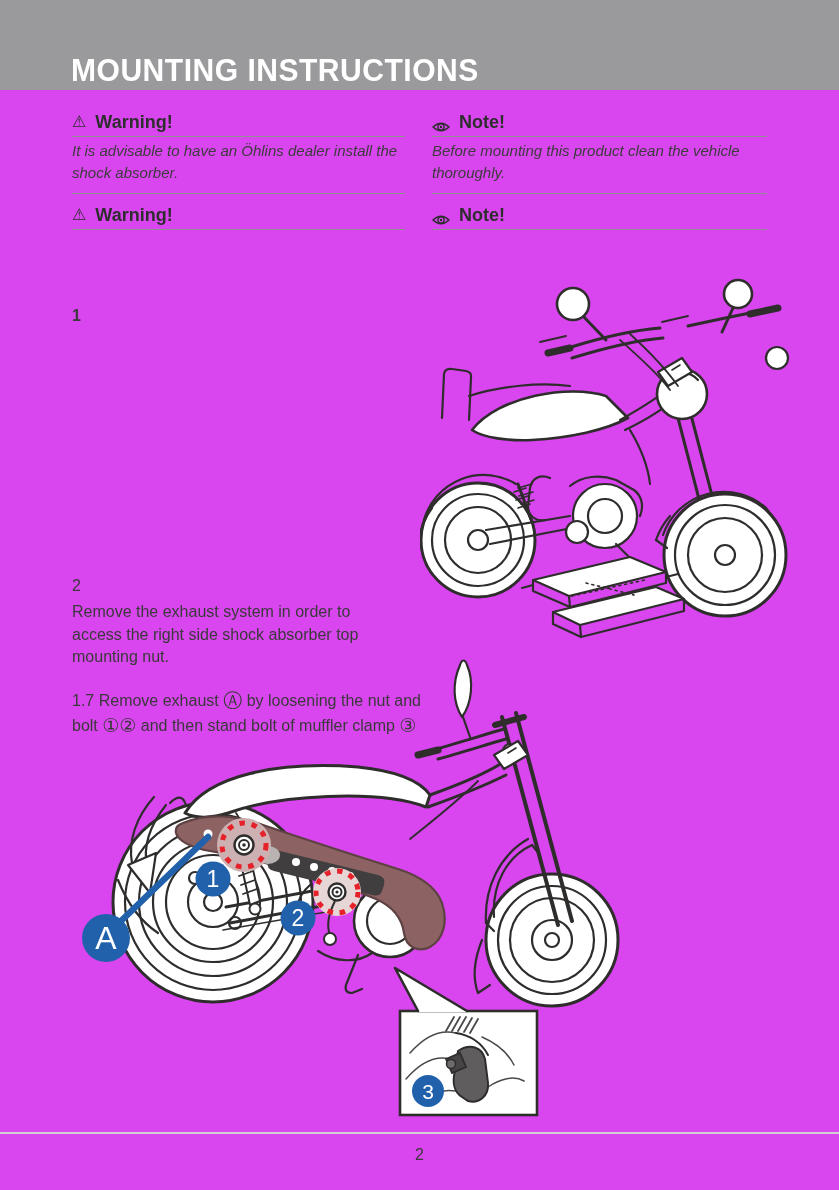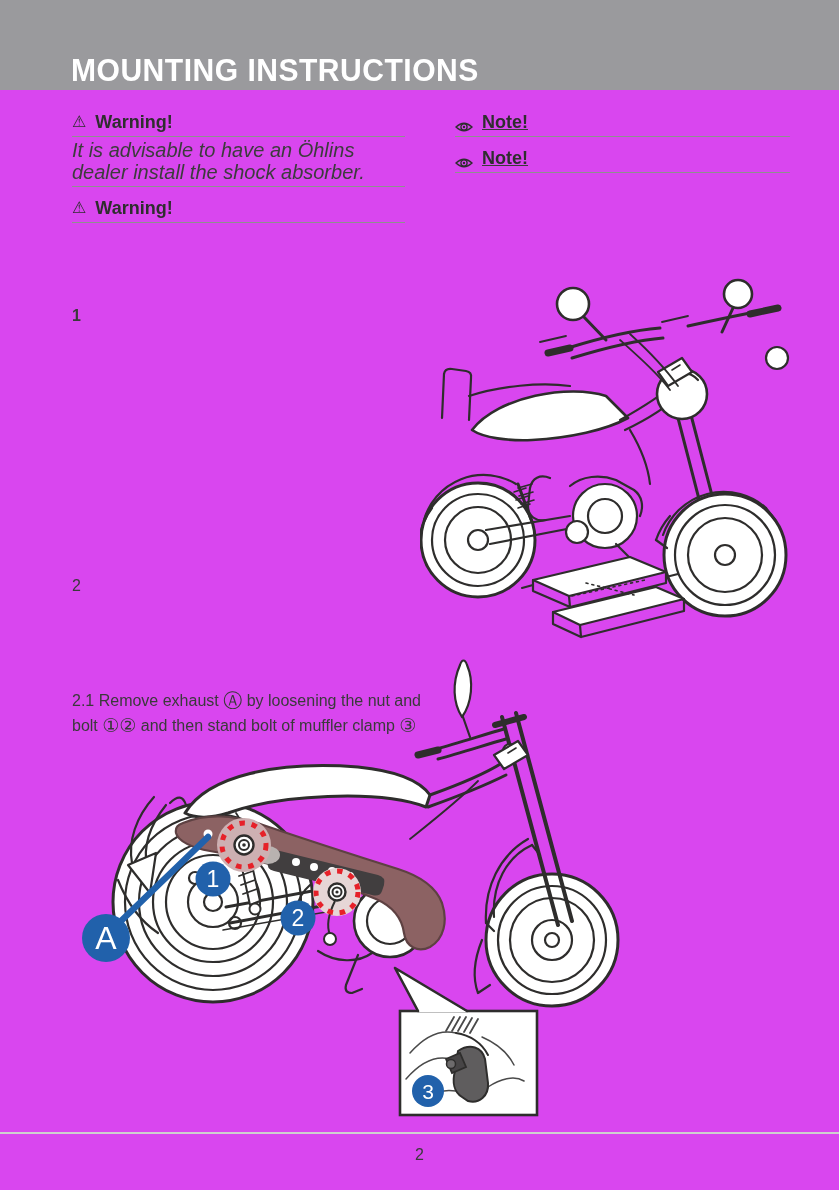--- a/index.html
+++ b/index.html
@@ -8,31 +8,31 @@
     font-family:"Liberation Sans", sans-serif;color:#3a3a3a;overflow:hidden;
     margin:0 auto;
   }
   .header-bar{position:absolute;left:0;top:0;width:839px;height:90px;background:#9a9a9d;}
   .page-title{
     position:absolute;left:71px;top:53px;color:#ffffff;font-size:31px;font-weight:bold;
     letter-spacing:0.5px;transform:scaleX(0.97);transform-origin:left;white-space:nowrap;
   }
   .col{position:absolute;top:112px;}
   .col-left{left:72px;width:333px;}
-  .col-right{left:455px;width:335px;text-decoration:underline;}
+  .col-right{left:432px;width:335px;}
   .alert{margin-bottom:11px;}
   .alert-title{
     display:flex;align-items:center;gap:9px;font-size:18px;font-weight:bold;color:#2e2e2e;
     padding-bottom:3px;border-bottom:1px solid #8f8f8f;
   }
   .warn-glyph{font-size:16px;font-weight:normal;line-height:1;position:relative;top:-1px;}
   .eye-icon{display:inline-block;width:18px;height:12px;}
   .alert-body{
-    font-style:italic;font-size:20px;line-height:21.5px;color:#3c3c3c;
-    padding:3px 0 3px 0;border-bottom:1px solid #8f8f8f;
+    font-style:italic;font-size:15px;line-height:21.5px;color:#3c3c3c;
+    padding:3px 0 10px 0;border-bottom:1px solid #8f8f8f;
   }
   .step{position:absolute;left:72px;}
   .step-number{font-size:16px;line-height:20px;margin-bottom:5px;}
   .bold{font-weight:bold;}
   .step-text{font-size:16px;line-height:22.5px;}
   .just{text-align:justify;}
   #step1{top:306px;width:340px;}
   #step2{top:576px;width:312px;}
   #step21{top:688px;width:350px;font-size:16px;line-height:25px;}
   .enc{font-family:"DejaVu Serif","DejaVu Sans",serif;font-size:19px;vertical-align:-1px;}
@@ -71,20 +71,21 @@
       <div class="alert-title">
         <span class="eye-icon">
           <svg width="18" height="12" viewBox="0 0 18 12">
             <path d="M1,6 Q9,-1.5 17,6 Q9,13.5 1,6 Z" fill="none" stroke="#2e2e2e" stroke-width="1.4"></path>
             <circle cx="9" cy="6" r="3.1" fill="none" stroke="#2e2e2e" stroke-width="1.3"></circle>
             <circle cx="9" cy="6" r="1.2" fill="#2e2e2e"></circle>
           </svg>
         </span>
         <span>Note!</span>
       </div>
+      <div class="alert-body">Before mounting this product clean the vehicle thoroughly.</div>
     </div>
     <div class="alert">
       <div class="alert-title">
         <span class="eye-icon">
           <svg width="18" height="12" viewBox="0 0 18 12">
             <path d="M1,6 Q9,-1.5 17,6 Q9,13.5 1,6 Z" fill="none" stroke="#2e2e2e" stroke-width="1.4"></path>
             <circle cx="9" cy="6" r="3.1" fill="none" stroke="#2e2e2e" stroke-width="1.3"></circle>
             <circle cx="9" cy="6" r="1.2" fill="#2e2e2e"></circle>
           </svg>
         </span>
@@ -92,24 +93,25 @@
       </div>
     </div>
   </div>
 
   <div class="step" id="step1">
     <div class="step-number bold">1</div>
   </div>
 
   <div class="step" id="step2">
     <div class="step-number">2</div>
+    <div class="step-text">Remove the exhaust system in order to access the right side shock absorber top mounting nut.</div>
   </div>
 
   <div class="step" id="step21">
-    <span>2.1 Remove exhaust </span><span class="enc">Ⓐ</span><span> by loosening the nut and bolt </span><span class="enc">①②</span><span> and then stand bolt of muffler clamp </span><span class="enc">③</span>
+    <span>1.7 Remove exhaust </span><span class="enc">Ⓐ</span><span> by loosening the nut and bolt </span><span class="enc">①②</span><span> and then stand bolt of muffler clamp </span><span class="enc">③</span>
   </div>
 
   <div class="fig" id="fig-top">
     <svg width="420" height="390" viewBox="0 0 420 390">
       <g stroke="#2e2d2c" stroke-width="2.2" fill="none" stroke-linecap="round" stroke-linejoin="round">
 
         <g>
           <circle cx="58" cy="262" r="57" fill="#fff" stroke-width="3"></circle>
           <circle cx="58" cy="262" r="46"></circle>
           <circle cx="58" cy="262" r="33"></circle>

